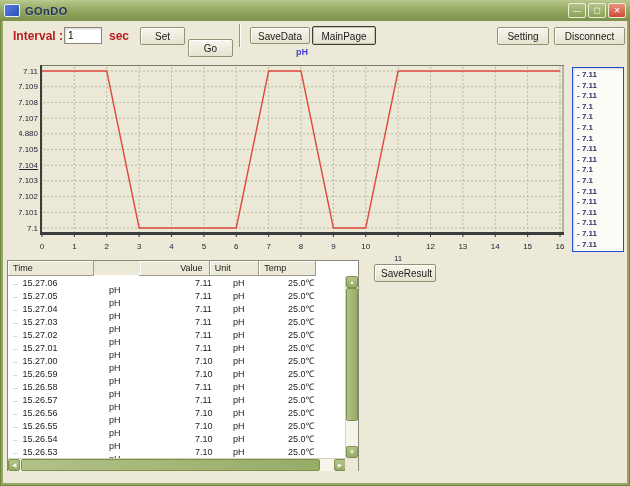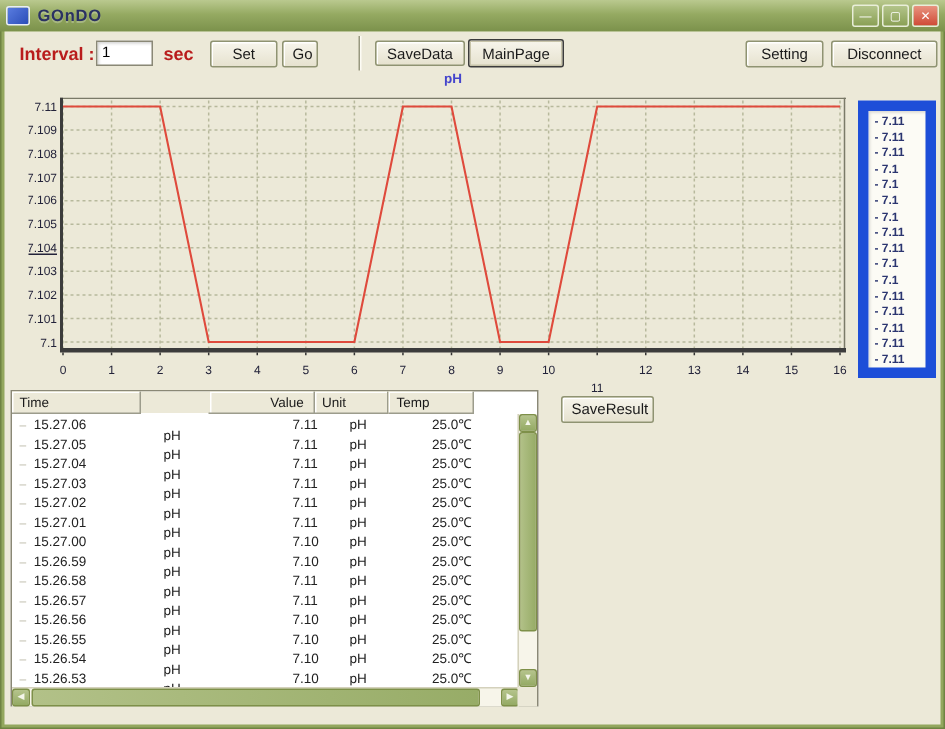--- a/index.html
+++ b/index.html
@@ -34,21 +34,21 @@
   .chart-title{position:absolute;left:37px;top:26px;width:524px;text-align:center;
                font-size:9px;font-weight:bold;color:#4444cc;}
   .plot{position:absolute;left:37px;top:44px;}
   .ylab{position:absolute;right:0;width:19px;height:9px;font-size:8px;color:#23233a;
         display:flex;justify-content:flex-end;overflow:hidden;white-space:nowrap;line-height:9px;}
   .ylabs{position:absolute;left:8px;top:0;width:27px;height:240px;}
   .xlabs{position:absolute;left:37px;top:0;width:524px;height:240px;}
   .xlab{position:absolute;top:221px;width:20px;text-align:center;font-size:8px;color:#23233a;}
   
   .vlist{position:absolute;left:569px;top:46px;width:52px;height:185px;background:#fcfbf5;
-         border:7px solid #1d4ed8;box-shadow:inset 1px 1px 2px rgba(0,0,0,.15);
+         border:1px solid #1d4ed8;box-shadow:inset 1px 1px 2px rgba(0,0,0,.15);
          padding:2px 0 0 4px;box-sizing:border-box;overflow:hidden;}
   .vitem{font-size:8px;line-height:10.6px;color:#2b3570;font-weight:bold;white-space:nowrap;}
   
   .table{position:absolute;left:4px;top:239px;width:352px;height:211px;background:#fff;
          border:1px solid #8a8876;box-sizing:border-box;}
   .thead{position:absolute;left:0;top:0;width:308px;height:15px;display:flex;background:#ECE9D8;}
   .th{box-sizing:border-box;font-size:9px;color:#1a1a1a;padding:2px 0 0 5px;
       background:#ECE9D8;border-right:1px solid #9c9c8c;border-bottom:1px solid #9c9c8c;
       box-shadow:inset 1px 1px 0 #fff;white-space:nowrap;overflow:hidden;}
   .tbody{position:absolute;left:0;top:15px;width:338px;height:182px;background:#fff;overflow:hidden;}
@@ -82,34 +82,34 @@
       <div class="wbtn close"><span>✕</span></div>
     </div>
   </div>
 
   <div class="client">
 
     <div class="lbl" style="left:10px;top:8px;">Interval :</div>
     <input class="field" style="left: 61px; top: 6px; width: 38px; height: 17px;" value="1">
     <div class="lbl" style="left:106px;top:8px;">sec</div>
     <button class="btn" style="left:137px;top:6px;width:45px;height:18px;">Set</button>
-    <button class="btn" style="left:185px;top:6px;width:24px;height:18px;">Go</button>
+    <button class="btn" style="left:185px;top:18px;width:45px;height:18px;">Go</button>
     <div class="vsep" style="left:236px;top:3px;height:23px;"></div>
     <button class="btn" style="left:247px;top:6px;width:60px;height:17px;">SaveData</button>
     <button class="btn focused" style="left:309px;top:5px;width:64px;height:19px;">MainPage</button>
     <button class="btn" style="left:494px;top:6px;width:52px;height:18px;">Setting</button>
     <button class="btn" style="left:551px;top:6px;width:71px;height:18px;">Disconnect</button>
 
     <div class="chart-title">pH</div>
     <div class="ylabs">
         <div class="ylab" style="top: 45.5px;">7.11</div>
         <div class="ylab" style="top: 61.2px;">7.109</div>
         <div class="ylab" style="top: 76.9px;">7.108</div>
         <div class="ylab" style="top: 92.6px;">7.107</div>
-        <div class="ylab" style="top: 108.3px;">7.106</div>
+        <div class="ylab" style="top: 108.3px;">4.880</div>
         <div class="ylab" style="top: 124px;">7.105</div>
         <div class="ylab" style="top: 139.7px; text-decoration: underline;">7.104</div>
         <div class="ylab" style="top: 155.4px;">7.103</div>
         <div class="ylab" style="top: 171.1px;">7.102</div>
         <div class="ylab" style="top: 186.8px;">7.101</div>
         <div class="ylab" style="top: 202.5px;">7.1</div>
       </div>
     <svg class="plot" width="524" height="172">
         <line x1="2" y1="2" x2="2" y2="167" stroke="#b7b99c" stroke-width="1" stroke-dasharray="2 2"></line>
         <line x1="34.375" y1="2" x2="34.375" y2="167" stroke="#b7b99c" stroke-width="1" stroke-dasharray="2 2"></line>

